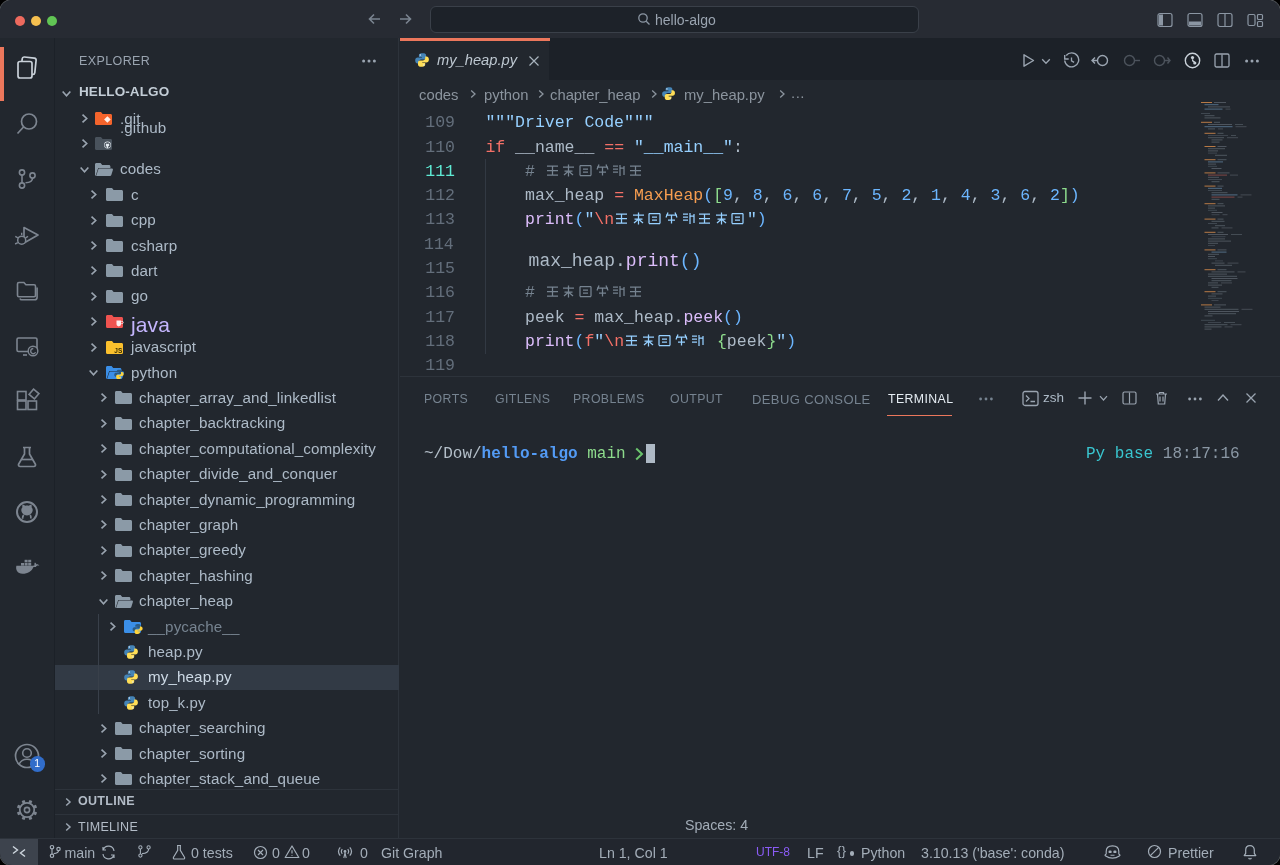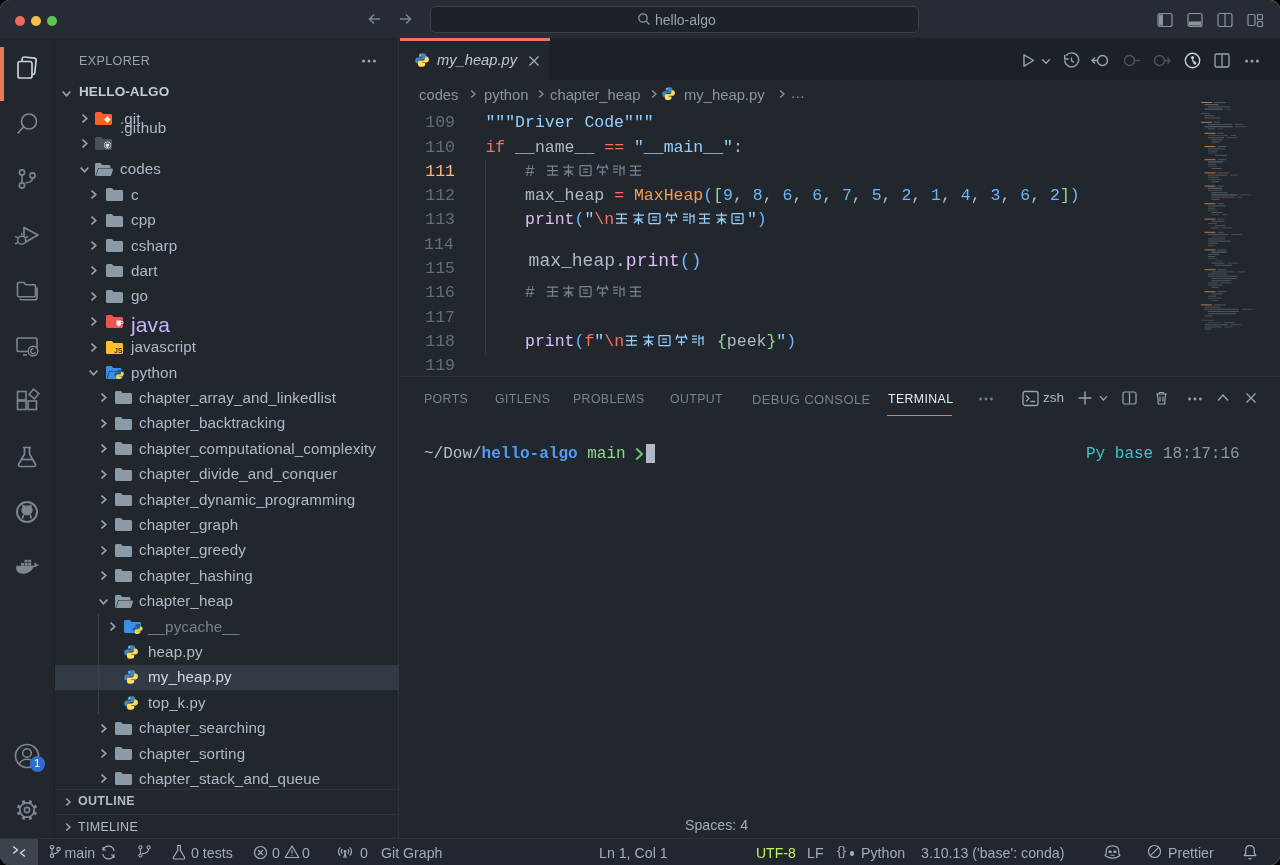--- a/index.html
+++ b/index.html
@@ -548,21 +548,21 @@
 <div class="abs" style="left:777px;top:89.0px">
       <svg width="10" height="10" viewBox="0 0 10 10" fill="none">
         <path d="M3.2 1.5 L7 5 L3.2 8.5" stroke="#8b949e" stroke-width="1.3"></path>
       </svg>
     </div>
 <div class="abs" style="left:791px;top:84.0px;font-size:15px;color:#8b949e;letter-spacing:.5px">...</div>
 <div class="abs mono" style="left:424px;top:113.2px;width:31px;text-align:right;font-size:16.5px;color:#636e7b">109</div>
 <div class="abs mono" style="left:485.4px;top:113.2px;font-size:16.5px;white-space:pre"><span style="color:#96d0ff">"""Driver Code"""</span></div>
 <div class="abs mono" style="left:424px;top:137.5px;width:31px;text-align:right;font-size:16.5px;color:#636e7b">110</div>
 <div class="abs mono" style="left:485.4px;top:137.5px;font-size:16.5px;white-space:pre"><span style="color:#f47067">if </span><span style="color:#adbac7">__name__ </span><span style="color:#f47067">== </span><span style="color:#96d0ff">"__main__"</span><span style="color:#adbac7">:</span></div>
-<div class="abs mono" style="left:424px;top:161.8px;width:31px;text-align:right;font-size:16.5px;color:#fdba74">111</div>
+<div class="abs mono" style="left:424px;top:161.8px;width:31px;text-align:right;font-size:16.5px;color:#5eead4">111</div>
 <div class="abs mono" style="left:485.4px;top:161.8px;font-size:16.5px;white-space:pre"><span style="color:#adbac7">    </span><span style="color:#768390"># <svg class="cjk" width="15" height="15" viewBox="0 0 15 15" fill="none" style="margin-right:1.6px">
           <path d="M2 3 h11 M2 7.5 h11 M2 12 h11 M7.5 3 v9" stroke="currentColor" stroke-width="1.25"></path>
         </svg><svg class="cjk" width="15" height="15" viewBox="0 0 15 15" fill="none" style="margin-right:1.6px">
           <path d="M7.5 1.5 v12 M2 4 h11 M3.5 8 h8 M3 12 l4-3.5 M12 12 l-4-3.5" stroke="currentColor" stroke-width="1.25"></path>
         </svg><svg class="cjk" width="15" height="15" viewBox="0 0 15 15" fill="none" style="margin-right:1.6px">
           <path d="M2 2.5 h11 M2 2.5 v10 M13 2.5 v10 M2 12.5 h11 M5 6 h5 M5 9 h5" stroke="currentColor" stroke-width="1.25"></path>
         </svg><svg class="cjk" width="15" height="15" viewBox="0 0 15 15" fill="none" style="margin-right:1.6px">
           <path d="M2 4 h11 M4 1.5 l-2 5 M11 1.5 l2 5 M7.5 4 v8.5 M4 9 l7 0" stroke="currentColor" stroke-width="1.25"></path>
         </svg><svg class="cjk" width="15" height="15" viewBox="0 0 15 15" fill="none" style="margin-right:1.6px">
           <path d="M2 3 h5 M2 6 h5 M2 9 h5 M9 2 v11 M9 5 h4 M13 3 v9" stroke="currentColor" stroke-width="1.25"></path>
@@ -600,20 +600,21 @@
         </svg><svg class="cjk" width="15" height="15" viewBox="0 0 15 15" fill="none" style="margin-right:1.6px">
           <path d="M2 2.5 h11 M2 2.5 v10 M13 2.5 v10 M2 12.5 h11 M5 6 h5 M5 9 h5" stroke="currentColor" stroke-width="1.25"></path>
         </svg><svg class="cjk" width="15" height="15" viewBox="0 0 15 15" fill="none" style="margin-right:1.6px">
           <path d="M2 4 h11 M4 1.5 l-2 5 M11 1.5 l2 5 M7.5 4 v8.5 M4 9 l7 0" stroke="currentColor" stroke-width="1.25"></path>
         </svg><svg class="cjk" width="15" height="15" viewBox="0 0 15 15" fill="none" style="margin-right:1.6px">
           <path d="M2 3 h5 M2 6 h5 M2 9 h5 M9 2 v11 M9 5 h4 M13 3 v9" stroke="currentColor" stroke-width="1.25"></path>
         </svg><svg class="cjk" width="15" height="15" viewBox="0 0 15 15" fill="none" style="margin-right:1.6px">
           <path d="M2 3 h11 M2 7.5 h11 M2 12 h11 M7.5 3 v9" stroke="currentColor" stroke-width="1.25"></path>
         </svg></span></div>
 <div class="abs mono" style="left:424px;top:307.6px;width:31px;text-align:right;font-size:16.5px;color:#636e7b">117</div>
+<div class="abs mono" style="left:485.4px;top:307.6px;font-size:16.5px;white-space:pre"><span style="color:#adbac7">    peek </span><span style="color:#f47067">= </span><span style="color:#adbac7">max_heap.</span><span style="color:#dcbdfb">peek</span><span style="color:#6cb6ff">()</span></div>
 <div class="abs mono" style="left:424px;top:331.9px;width:31px;text-align:right;font-size:16.5px;color:#636e7b">118</div>
 <div class="abs mono" style="left:485.4px;top:331.9px;font-size:16.5px;white-space:pre"><span style="color:#adbac7">    </span><span style="color:#dcbdfb">print</span><span style="color:#6cb6ff">(</span><span style="color:#f47067">f</span><span style="color:#96d0ff">"</span><span style="color:#f47067">\n</span><span style="color:#96d0ff"><svg class="cjk" width="15" height="15" viewBox="0 0 15 15" fill="none" style="margin-right:1.6px">
           <path d="M2 3 h11 M2 7.5 h11 M2 12 h11 M7.5 3 v9" stroke="currentColor" stroke-width="1.25"></path>
         </svg><svg class="cjk" width="15" height="15" viewBox="0 0 15 15" fill="none" style="margin-right:1.6px">
           <path d="M7.5 1.5 v12 M2 4 h11 M3.5 8 h8 M3 12 l4-3.5 M12 12 l-4-3.5" stroke="currentColor" stroke-width="1.25"></path>
         </svg><svg class="cjk" width="15" height="15" viewBox="0 0 15 15" fill="none" style="margin-right:1.6px">
           <path d="M2 2.5 h11 M2 2.5 v10 M13 2.5 v10 M2 12.5 h11 M5 6 h5 M5 9 h5" stroke="currentColor" stroke-width="1.25"></path>
         </svg><svg class="cjk" width="15" height="15" viewBox="0 0 15 15" fill="none" style="margin-right:1.6px">
           <path d="M2 4 h11 M4 1.5 l-2 5 M11 1.5 l2 5 M7.5 4 v8.5 M4 9 l7 0" stroke="currentColor" stroke-width="1.25"></path>
         </svg><svg class="cjk" width="15" height="15" viewBox="0 0 15 15" fill="none" style="margin-right:1.6px">
@@ -837,21 +838,21 @@
 <div class="abs" style="left:302px;top:844.5px;font-size:14.2px;color:#a3adb8;white-space:pre">0</div>
 <svg class="abs" style="left:336px;top:844px" width="18" height="15" viewBox="0 0 18 15" fill="none">
       <path d="M4.2 3.4 a6.4 6.4 0 0 0 0 8.2 M13.8 3.4 a6.4 6.4 0 0 1 0 8.2 M6.3 5.2 a3.6 3.6 0 0 0 0 4.6 M11.7 5.2 a3.6 3.6 0 0 1 0 4.6" stroke="#a3adb8" stroke-width="1.2"></path>
       <circle cx="9" cy="7.5" r="1.4" fill="#a3adb8"></circle>
       <path d="M9 9 L7.8 14 M9 9 L10.2 14" stroke="#a3adb8" stroke-width="1.1"></path>
     </svg>
 <div class="abs" style="left:360px;top:844.5px;font-size:14.2px;color:#a3adb8;white-space:pre">0</div>
 <div class="abs" style="left:381px;top:844.5px;font-size:14.2px;color:#a3adb8;white-space:pre">Git Graph</div>
 <div class="abs" style="left:599px;top:844.5px;font-size:14.2px;color:#a3adb8;white-space:pre">Ln 1, Col 1</div>
 <div class="abs" style="left:685px;top:817px;font-size:14.2px;color:#a3adb8;white-space:pre">Spaces: 4</div>
-<div class="abs" style="left:756px;top:844.5px;font-size:14px;color:#bef264;white-space:pre">UTF-8</div>
+<div class="abs" style="left:756px;top:844.5px;font-size:12px;color:#8b5cf6;white-space:pre">UTF-8</div>
 <div class="abs" style="left:807px;top:844.5px;font-size:14.2px;color:#a3adb8;white-space:pre">LF</div>
 <div class="abs" style="left:837px;top:843px;font-size:13.5px;color:#a3adb8">{}</div>
 <div class="abs" style="left:849.5px;top:851px;width:4.5px;height:4.5px;border-radius:50%;background:#a3adb8"></div>
 <div class="abs" style="left:861px;top:844.5px;font-size:14.2px;color:#a3adb8;white-space:pre">Python</div>
 <div class="abs" style="left:921px;top:844.5px;font-size:14.2px;color:#a3adb8;white-space:pre">3.10.13 ('base': conda)</div>
 <svg class="abs" style="left:1104px;top:843.5px" width="17" height="16" viewBox="0 0 17 16" fill="none">
       <path d="M8.5 1.8 c-3.6 0-6.3 1.8-6.3 5.6 v2.3 c0 .6-.5.8-.9 1 -.3.2-.3.8 0 1 1.7 1.2 4.3 2.5 7.2 2.5 s5.5-1.3 7.2-2.5 c.3-.2.3-.8 0-1 -.4-.2-.9-.4-.9-1 V7.4 c0-3.8-2.7-5.6-6.3-5.6 Z" stroke="#a3adb8" stroke-width="1.2"></path>
       <rect x="4.5" y="6.5" width="3.2" height="2.6" rx="1.2" fill="#a3adb8"></rect>
       <rect x="9.3" y="6.5" width="3.2" height="2.6" rx="1.2" fill="#a3adb8"></rect>
       <path d="M6.5 11.2 h4" stroke="#a3adb8" stroke-width="1.1"></path>

